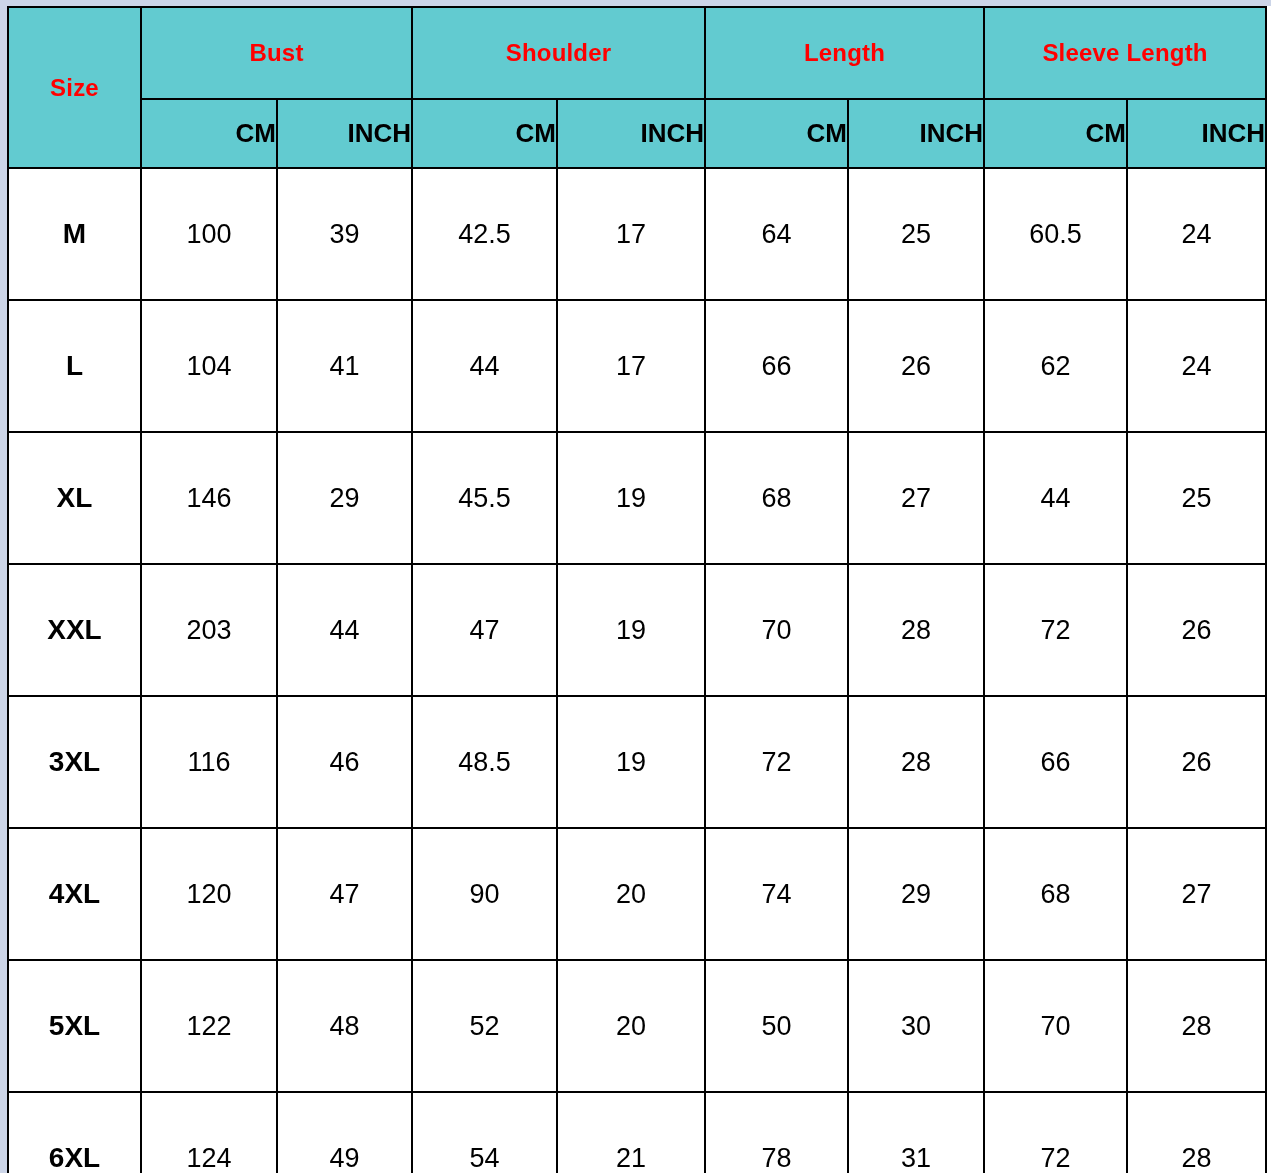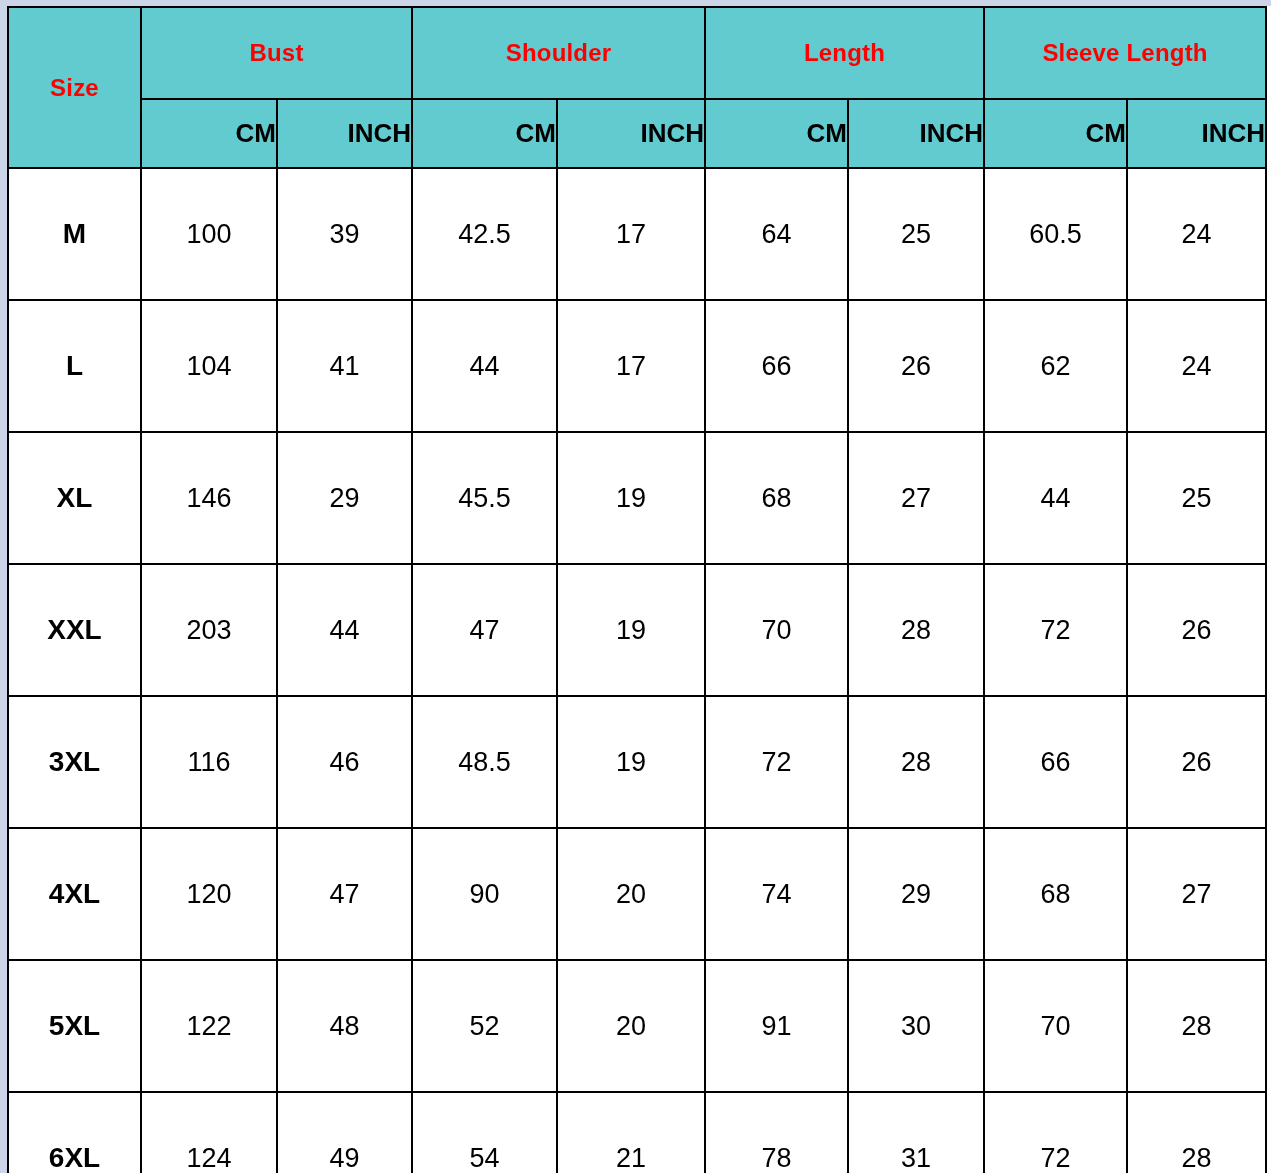--- a/index.html
+++ b/index.html
@@ -214,21 +214,21 @@
             <td>29</td>
             <td>68</td>
             <td>27</td>
           </tr>
           <tr class="data-row">
             <td class="size-cell">5XL</td>
             <td>122</td>
             <td>48</td>
             <td>52</td>
             <td>20</td>
-            <td>91</td>
+            <td>50</td>
             <td>30</td>
             <td>70</td>
             <td>28</td>
           </tr>
           <tr class="data-row">
             <td class="size-cell">6XL</td>
             <td>124</td>
             <td>49</td>
             <td>54</td>
             <td>21</td>

